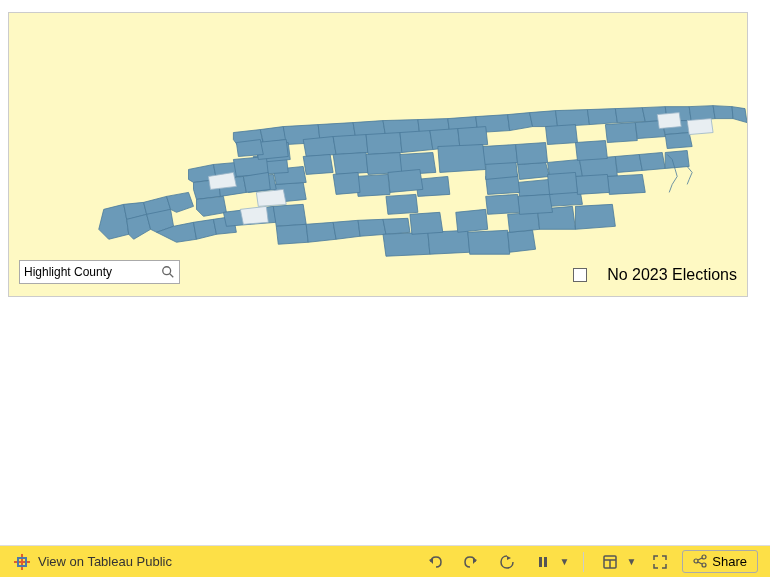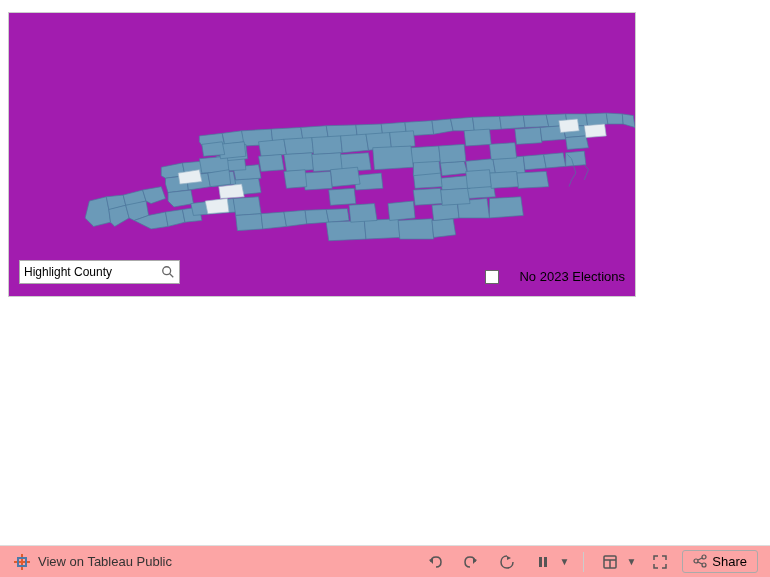--- a/index.html
+++ b/index.html
@@ -21,24 +21,24 @@
 
     #viz-area {
       flex: 1;
       padding: 12px 8px 8px 8px;
       background: #fff;
       position: relative;
     }
 
     #map-frame {
       border: 1px solid #ccc;
-      width: 628px;
+      width: 740px;
       height: 285px;
       position: relative;
-      background: #a21caf;
+      background: #fef9c3;
       overflow: hidden;
     }
 
     #map-svg {
       width: 100%;
       height: 100%;
     }
 
     #search-box-container {
       position: absolute;
@@ -66,38 +66,38 @@
       margin-left: 2px;
     }
 
     #legend-container {
       position: absolute;
       bottom: 12px;
       right: 10px;
       display: flex;
       align-items: center;
       gap: 20px;
-      font-size: 13px;
+      font-size: 16px;
     }
 
     #legend-box {
       width: 14px;
       height: 14px;
       border: 1px solid #666;
       background: #fff;
     }
 
     #empty-space {
       height: 240px;
       background: #fff;
     }
 
     #bottom-toolbar {
       height: 40px;
-      background: #fca5a5;
+      background: #fde047;
       border-top: 1px solid #ddd;
       display: flex;
       align-items: center;
       padding: 0 12px;
       gap: 8px;
     }
 
     #tableau-logo {
       display: flex;
       align-items: center;

